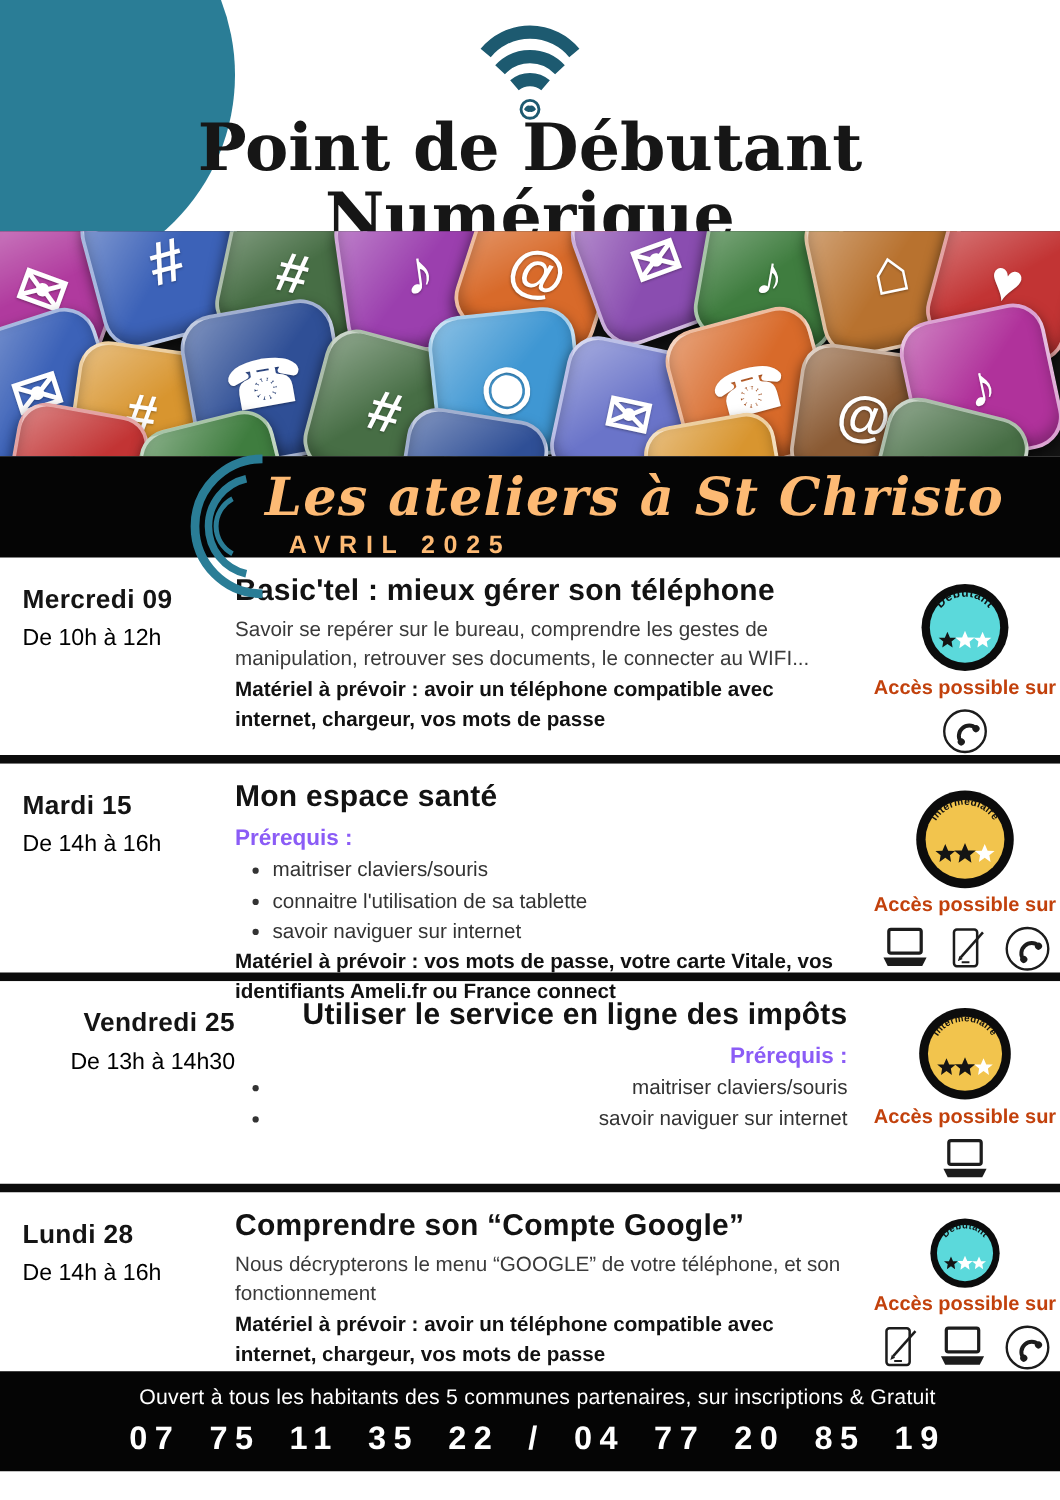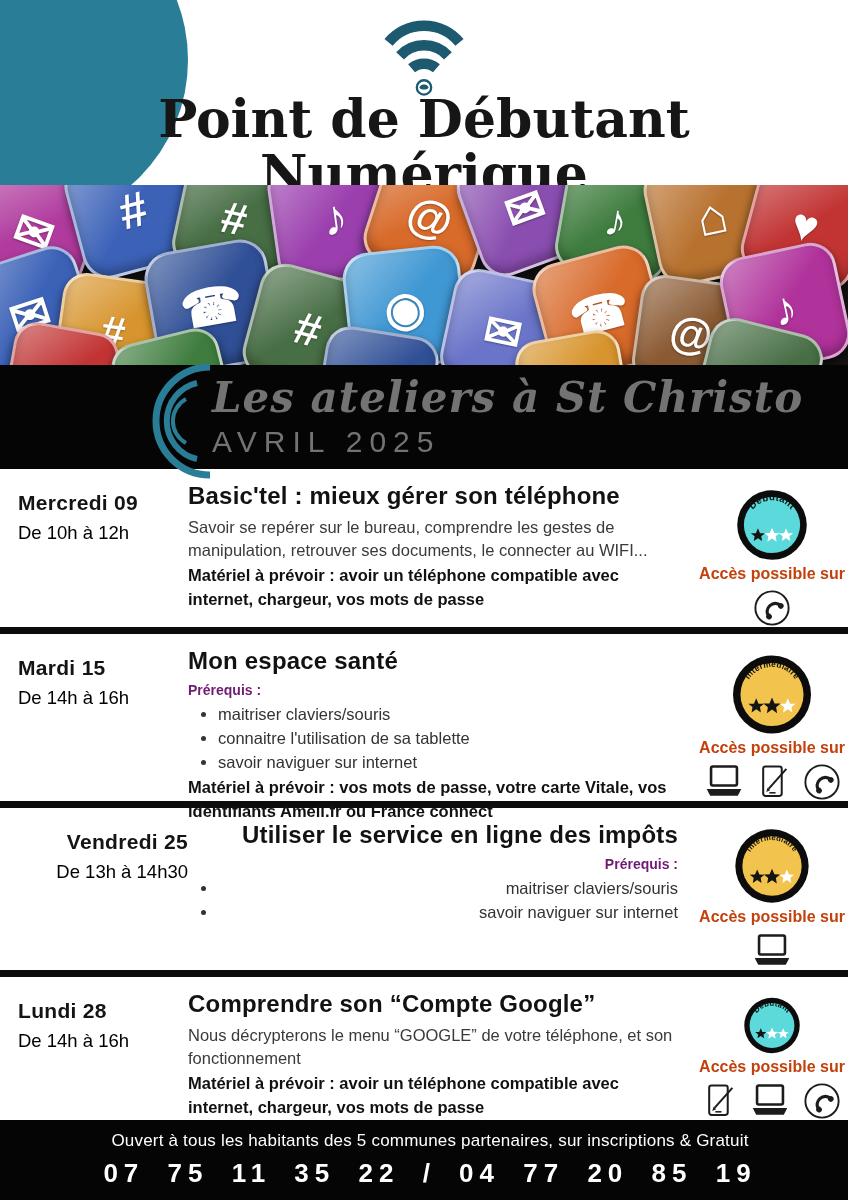--- a/index.html
+++ b/index.html
@@ -17,38 +17,38 @@
   .subtitle{margin-top:9px;font-size:15px;font-weight:700;letter-spacing:2.3px;color:#1d1d1d;}
 
   
   .photo{position:relative;z-index:2;height:180px;background:#141414;overflow:hidden;}
   .tile{position:absolute;border-radius:22%;display:flex;align-items:center;justify-content:center;
         color:#fff;font-weight:700;border:3px solid rgba(255,255,255,.55);
         box-shadow:0 5px 10px rgba(0,0,0,.55), inset 0 -6px 10px rgba(0,0,0,.25);
         text-shadow:0 1px 2px rgba(0,0,0,.3);}
 
   
-  .banner{position:relative;z-index:3;height:104px;background:#050505;color:#737373;
+  .banner{position:relative;z-index:3;height:81px;background:#050505;color:#fdba74;
           box-sizing:border-box;padding:10px 0 0 212px;}
   .banner-arcs{position:absolute;left:134px;top:-2px;}
   .script-title{font-family:"DejaVu Serif","Liberation Serif",serif;font-style:italic;font-weight:700;
                 font-size:42px;letter-spacing:1px;line-height:1.1;}
-  .month{margin-top:4px;font-size:30px;font-weight:400;letter-spacing:7px;}
+  .month{margin-top:4px;font-size:20px;font-weight:700;letter-spacing:7px;margin-left:19px;}
 
   
   .workshop{display:flex;box-sizing:border-box;padding:13px 0 0 18px;background:#fff;}
   .w1{height:158px;} .w2{height:167px;} .w3{height:162px;text-align:right;} .w4{height:143px;}
   .sep{height:7px;background:#0c0c0c;}
   .col-date{width:170px;flex-shrink:0;padding-top:9px;box-sizing:border-box;}
   .day{font-size:21px;font-weight:700;letter-spacing:.3px;color:#141414;}
   .time{margin-top:7px;font-size:18.5px;color:#000000;}
   .col-main{flex:1;min-width:0;padding-right:18px;}
   .wtitle{margin:0 0 6px;font-size:24px;font-weight:700;color:#121212;letter-spacing:.2px;}
   .desc{margin:0;font-size:16.5px;line-height:1.42;color:#3a3a3a;}
-  .prereq-label{margin:0;font-size:14px;font-weight:700;color:#701a75;line-height:1.4;}
+  .prereq-label{margin:0;font-size:18px;font-weight:700;color:#8b5cf6;line-height:1.4;}
   ul.prereqs{margin:1px 0 1px;padding-left:30px;font-size:16.5px;color:#333;line-height:1.48;}
   .materiel{margin:1px 0 0;font-size:16.5px;font-weight:700;color:#111;line-height:1.45;}
   .col-badge{width:152px;flex-shrink:0;display:flex;flex-direction:column;align-items:center;padding-top:6px;box-sizing:border-box;}
   .badge{width:84px;height:84px;}
   .badge text{font-family:"Liberation Sans",sans-serif;font-weight:700;fill:#101010;}
   .badge.fs-lg text{font-size:13px;letter-spacing:.5px;}
   .badge.fs-sm text{font-size:10px;letter-spacing:.3px;}
   .access{margin-top:3px;font-size:16px;font-weight:700;white-space:nowrap;color:#c2410c;}
   .devices{display:flex;align-items:center;gap:12px;margin-top:6px;}
 

